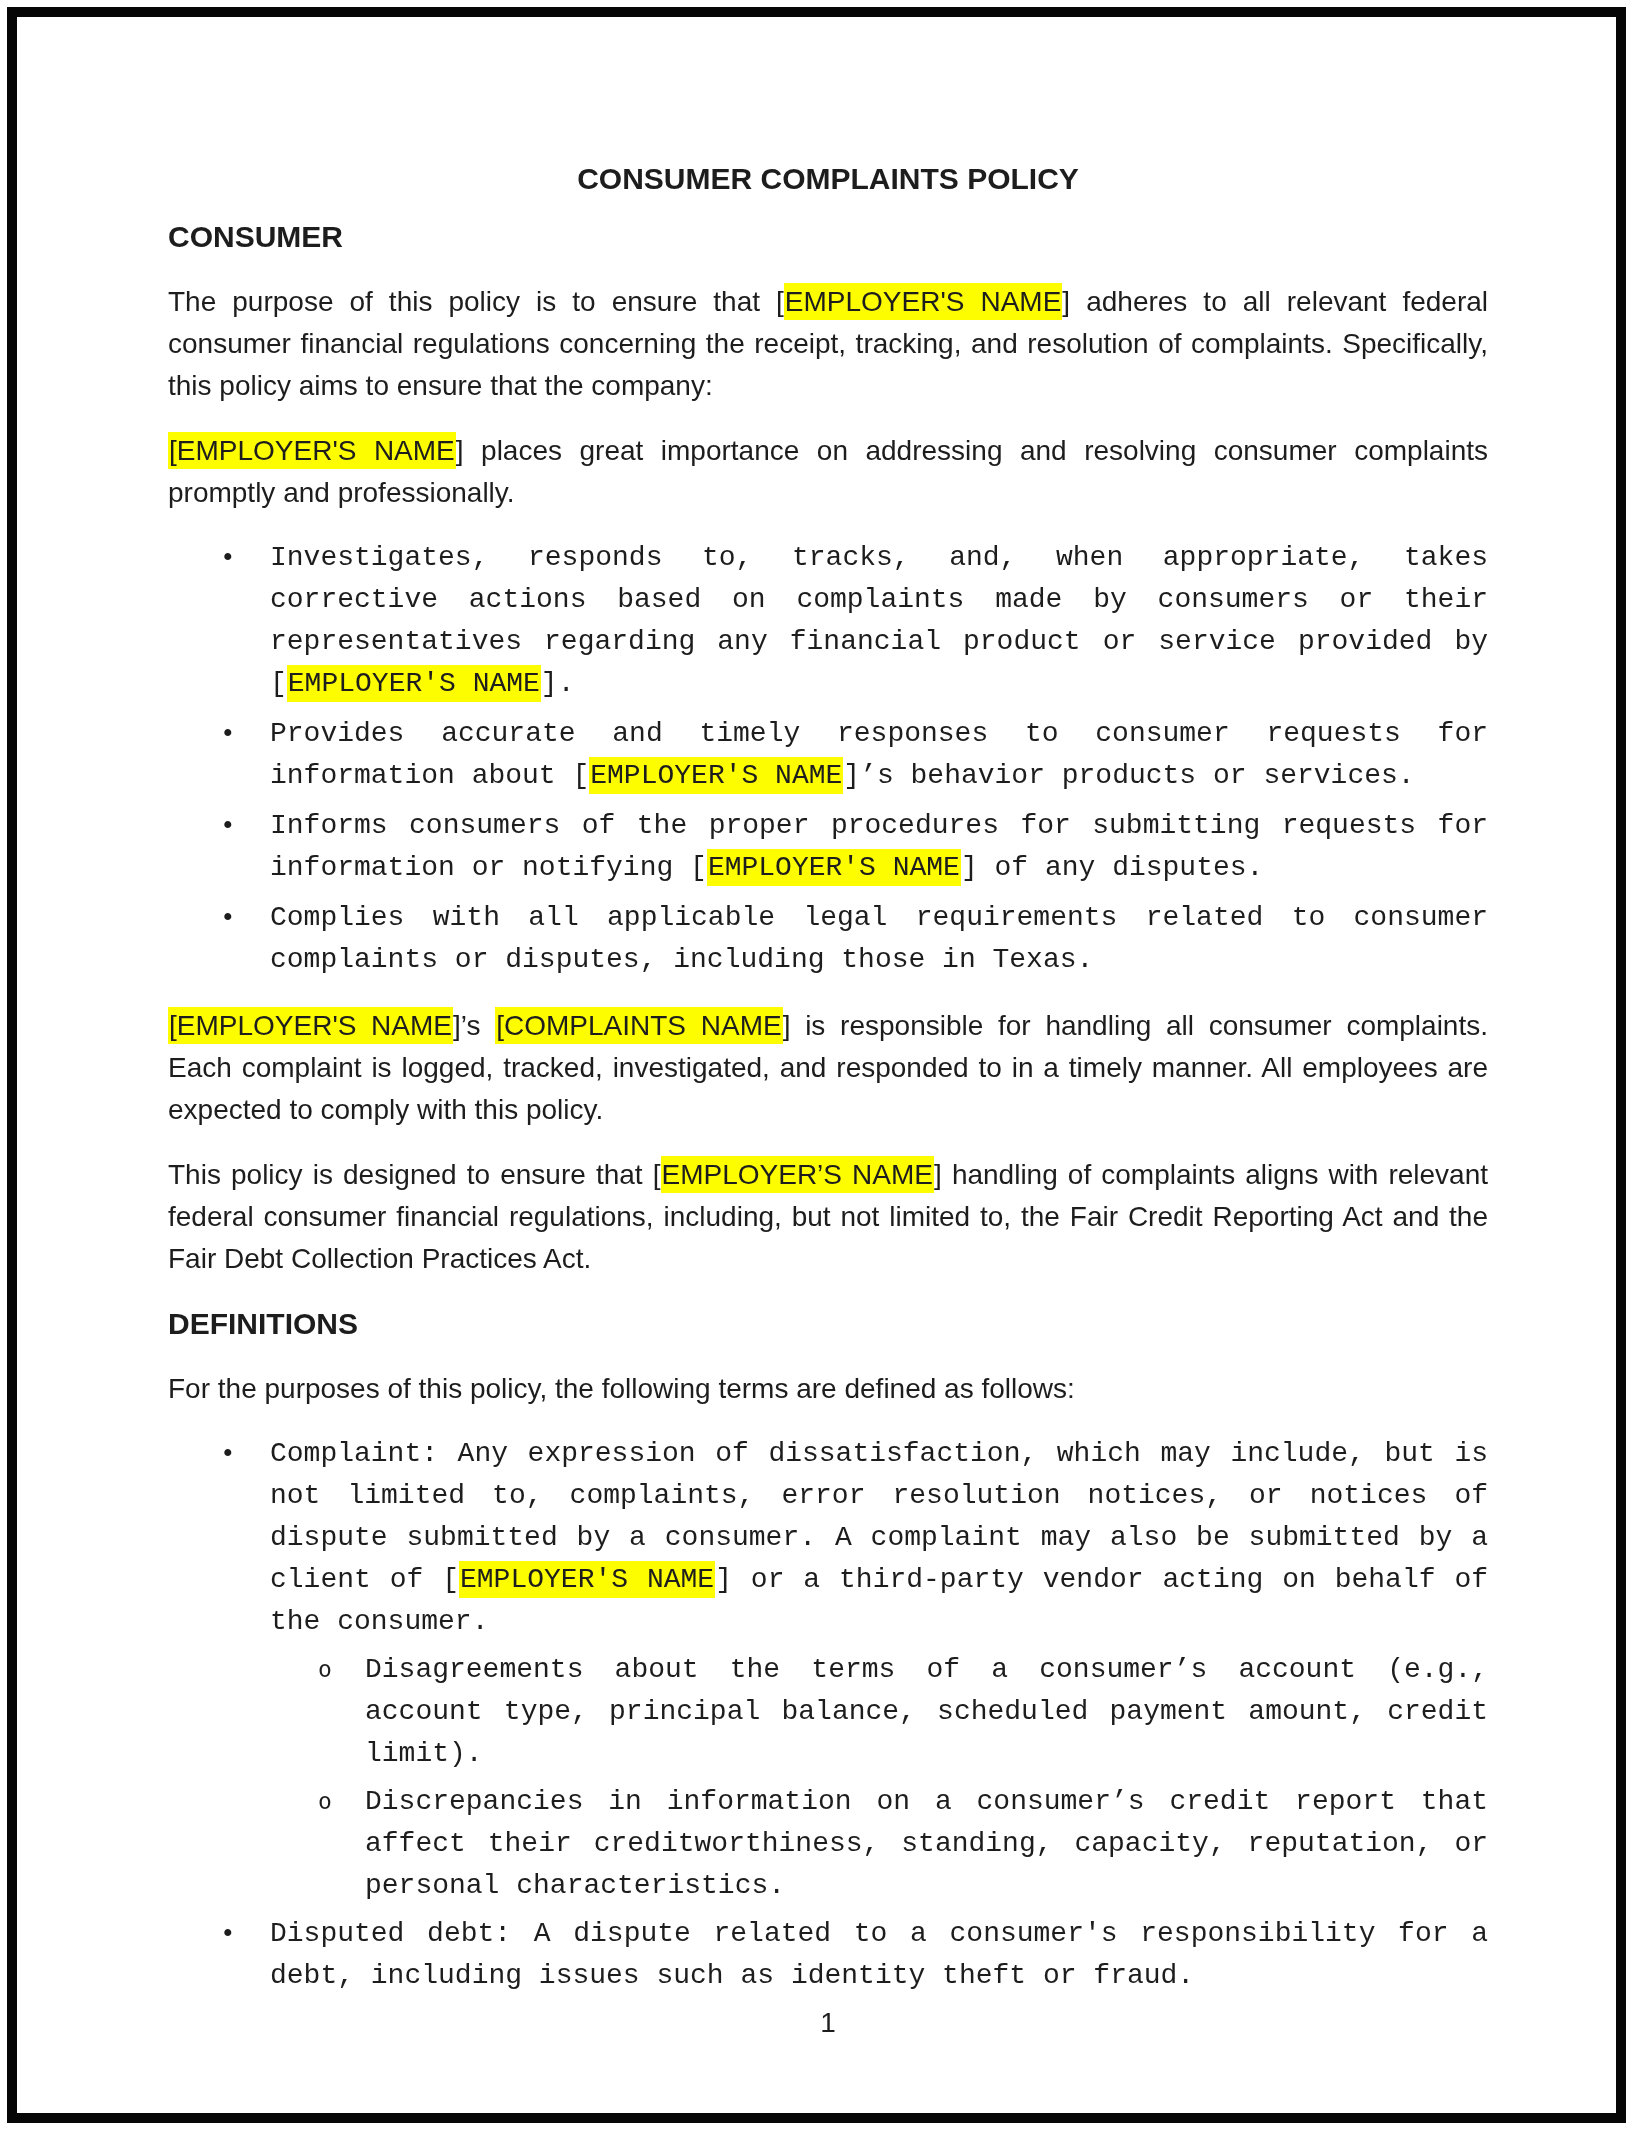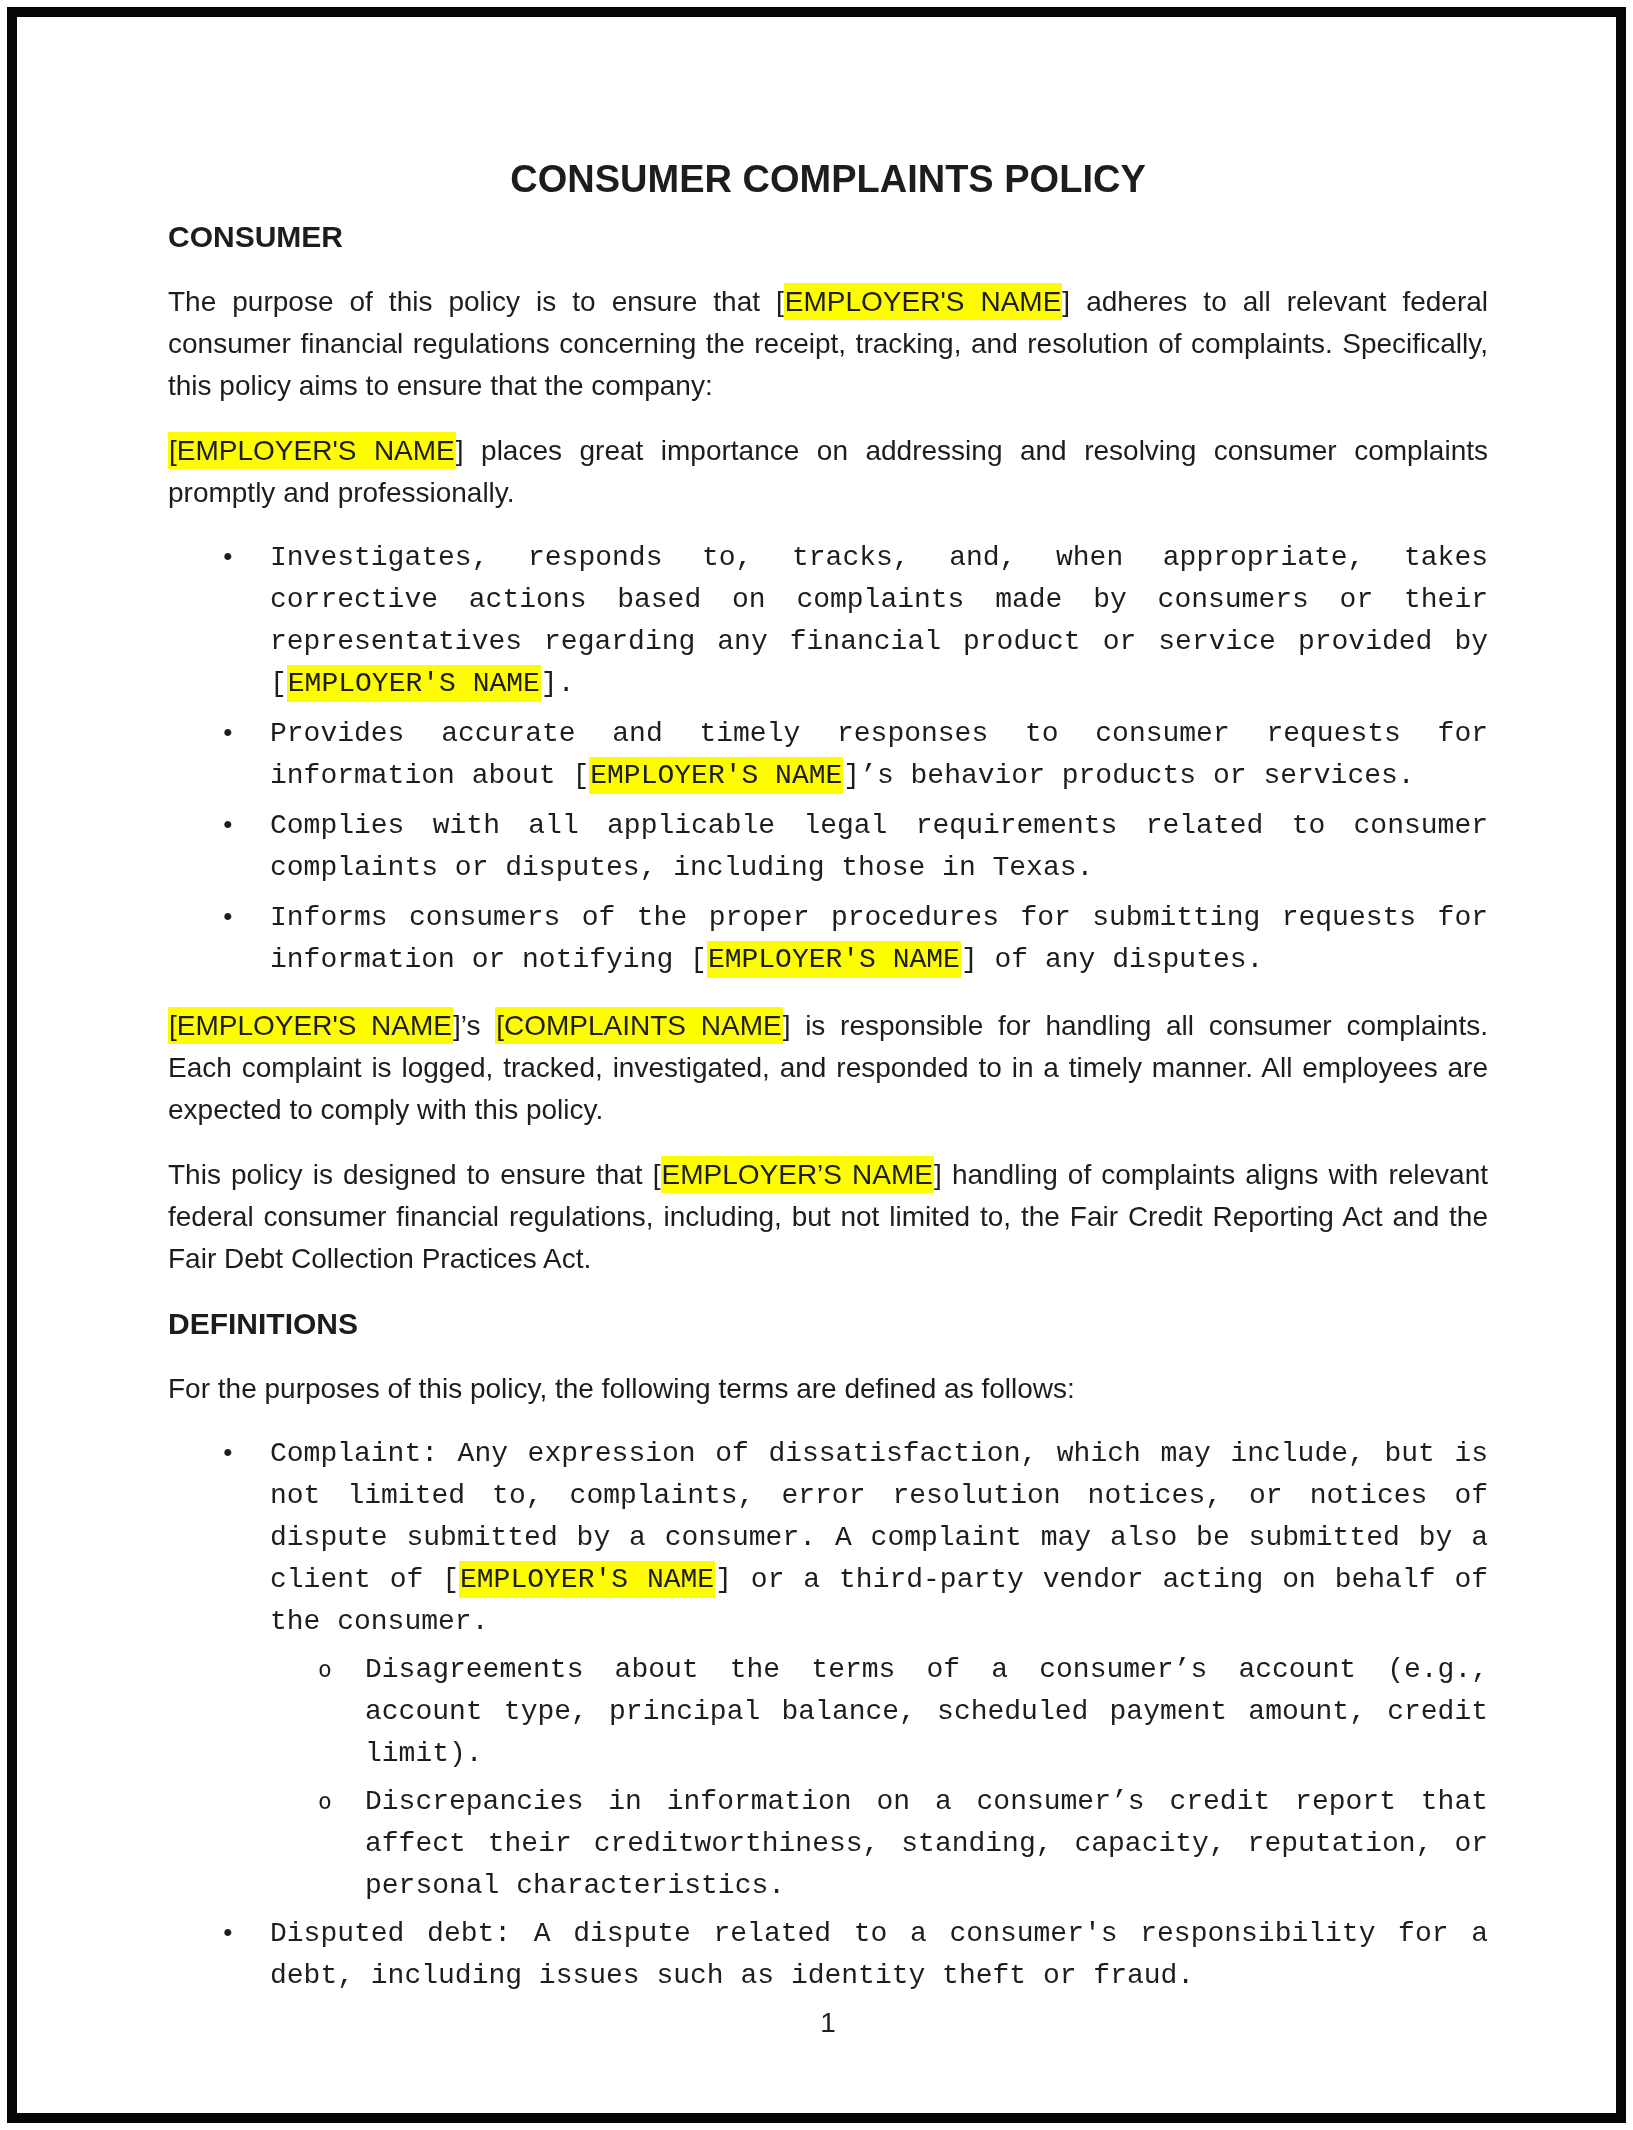--- a/index.html
+++ b/index.html
@@ -19,21 +19,21 @@
   }
   .page-border{
     position:absolute;inset:7px;border:10px solid var(--border);
     pointer-events:none;
   }
   .content{
     position:absolute;left:168px;top:158px;width:1320px;
     font-size:28px;line-height:42px;
   }
   .doc-title{
-    text-align:center;font-weight:bold;font-size:38px;line-height:42px;
+    text-align:center;font-weight:bold;font-size:30px;line-height:42px;
     margin:0 0 16px 0;
   }
   .heading{
     font-weight:bold;font-size:30px;line-height:42px;margin:0 0 23px 0;
   }
   p.para{
     margin:0 0 23px 0;text-align:justify;
   }
   ul.blist{
     list-style:none;margin:0 0 24px 0;padding:0;text-align:justify;font-family:Liberation Mono, monospace;
@@ -70,22 +70,22 @@
 
   <div class="heading">CONSUMER</div>
 
   <p class="para"><span>The purpose of this policy is to ensure that [</span><span class="hl">EMPLOYER'S NAME</span><span>] adheres to all relevant federal consumer financial regulations concerning the receipt, tracking, and resolution of complaints. Specifically, this policy aims to ensure that the company:</span></p>
 
   <p class="para"><span class="hl">[EMPLOYER'S NAME</span><span>] places great importance on addressing and resolving consumer complaints promptly and professionally.</span></p>
 
   <ul class="blist">
     <li class="lvl1"><span>Investigates, responds to, tracks, and, when appropriate, takes corrective actions based on complaints made by consumers or their representatives regarding any financial product or service provided by [</span><span class="hl">EMPLOYER'S NAME</span><span>].</span></li>
     <li class="lvl1"><span>Provides accurate and timely responses to consumer requests for information about [</span><span class="hl">EMPLOYER'S NAME</span><span>]’s behavior products or services.</span></li>
+    <li class="lvl1"><span>Informs consumers of the proper procedures for submitting requests for information or notifying [</span><span class="hl">EMPLOYER'S NAME</span><span>] of any disputes.</span></li>
     <li class="lvl1"><span>Complies with all applicable legal requirements related to consumer complaints or disputes, including those in Texas.</span></li>
-    <li class="lvl1"><span>Informs consumers of the proper procedures for submitting requests for information or notifying [</span><span class="hl">EMPLOYER'S NAME</span><span>] of any disputes.</span></li>
   </ul>
 
   <p class="para"><span class="hl">[EMPLOYER'S NAME</span><span>]’s </span><span class="hl">[COMPLAINTS NAME</span><span>] is responsible for handling all consumer complaints. Each complaint is logged, tracked, investigated, and responded to in a timely manner. All employees are expected to comply with this policy.</span></p>
 
   <p class="para"><span>This policy is designed to ensure that [</span><span class="hl">EMPLOYER’S NAME</span><span>] handling of complaints aligns with relevant federal consumer financial regulations, including, but not limited to, the Fair Credit Reporting Act and the Fair Debt Collection Practices Act.</span></p>
 
   <div class="heading">DEFINITIONS</div>
 
   <p class="para"><span>For the purposes of this policy, the following terms are defined as follows:</span></p>
 

